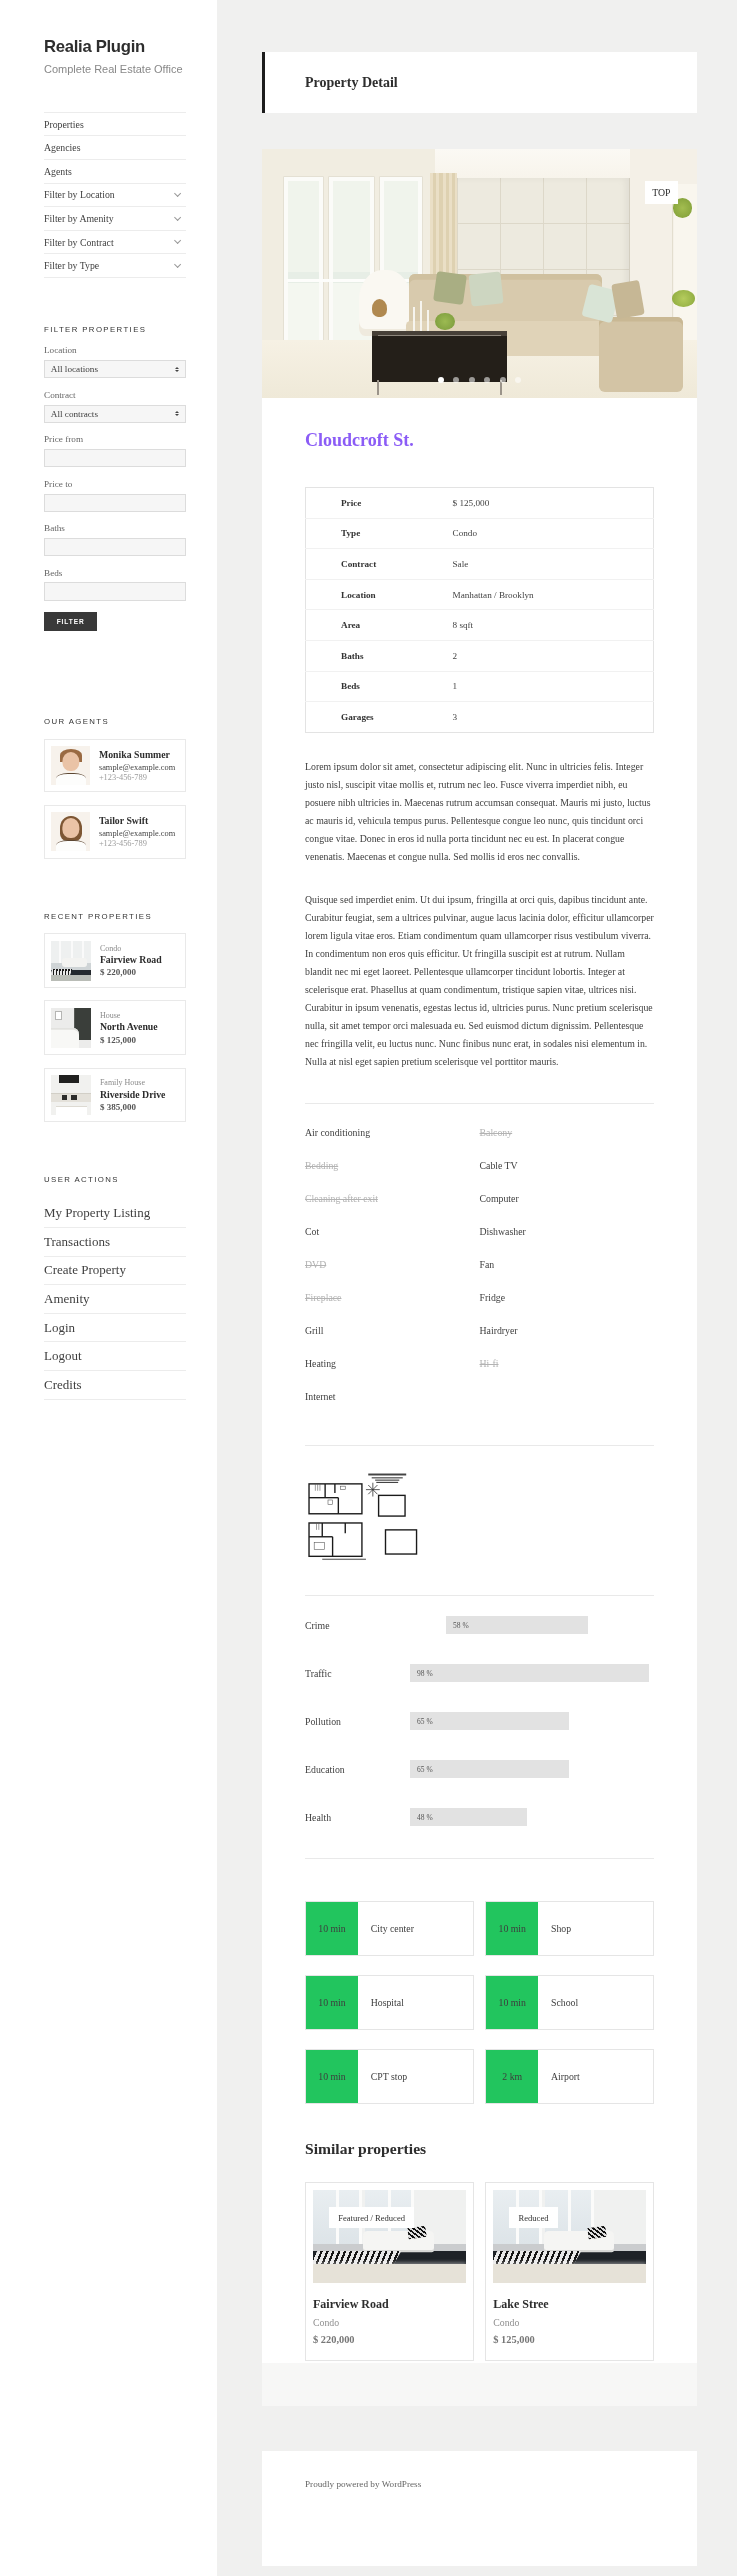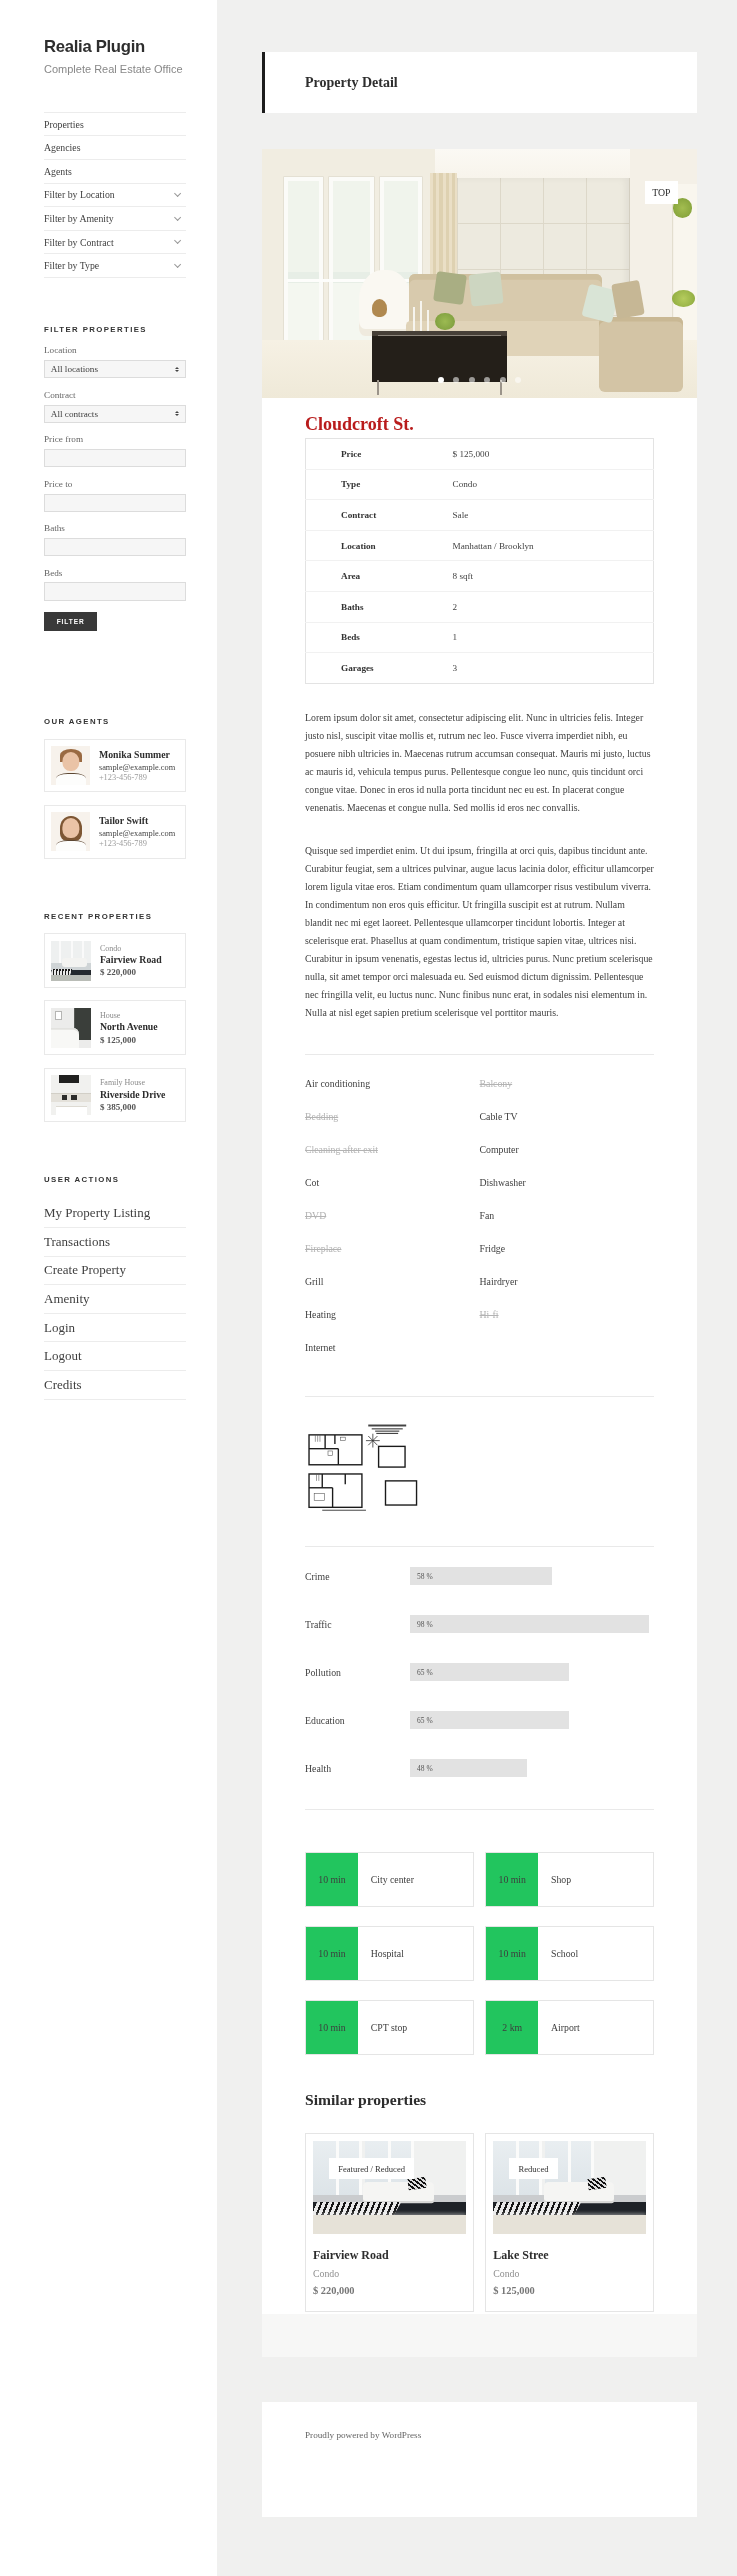--- a/index.html
+++ b/index.html
@@ -18,21 +18,21 @@
   .site-title { font-family:"Liberation Sans", sans-serif; font-weight:bold; font-size:16.7px; color:#2e2e2e; letter-spacing:-0.3px; }
   .site-tagline { font-family:"Liberation Sans", sans-serif; font-size:11px; color:#888; margin-top:5.8px; }
   .side-nav { margin-top:37px; border-top:0.6px solid #ececec; }
   .nav-item {
     display:flex; justify-content:space-between; align-items:center;
     border-bottom:0.6px solid #ececec; padding:5.8px 1.2px 5.8px 0;
     font-size:9.8px; color:#3f3f3f; cursor:pointer;
   }
   .chev { width:5.2px; height:5.2px; border-right:1.2px solid #999; border-bottom:1.2px solid #999; transform:rotate(45deg); margin-right:4.6px; margin-top:-2.3px; }
   .widget-title {
-    font-family:"Liberation Sans", sans-serif; font-weight:bold; font-size:7.8px;
+    font-family:"Liberation Sans", sans-serif; font-weight:normal; font-size:7.8px;
     letter-spacing:1.4px; color:#333; text-transform:uppercase;
   }
   .w-filter { margin-top:47px; }
   .f-label { font-size:9.2px; color:#666; margin:11.5px 0 4.6px; }
   .f-select {
     width:100%; height:18.4px; background:#f6f6f6; border:0.6px solid #dcdcdc;
     display:flex; align-items:center; justify-content:space-between;
     padding:0 5.8px; font-size:9.2px; color:#3d3d3d; cursor:pointer;
   }
   .updown { display:flex; flex-direction:column; gap:1.2px; }
@@ -125,22 +125,22 @@
   .c-leg1 { left:115px; } .c-leg2 { left:238px; }
   .c-candle { position:absolute; bottom:67px; width:1.7px; height:24px; background:#f6f4ee; }
   .c-candle.c1 { left:151px; } .c-candle.c2 { left:158px; height:30px; } .c-candle.c3 { left:165px; height:21px; }
   .c-moss { position:absolute; left:173px; bottom:68px; width:19.6px; height:17.3px; border-radius:50%; background:radial-gradient(circle,#9cba52,#79993a); }
   .top-badge { position:absolute; right:19px; top:32px; background:#fff; padding:5.8px 7.5px; font-size:9.8px; color:#2c2c2c; }
   .dots { position:absolute; left:0; right:0; bottom:15px; display:flex; justify-content:center; gap:9.2px; }
   .dot { width:6.3px; height:6.3px; border-radius:50%; background:rgba(255,255,255,0.55); cursor:pointer; }
   .dot.active { background:#ffffff; }
 
   .inner { padding:0 43px 1.2px; }
-  .prop-title { font-size:18px; font-weight:bold; color:#b91c1c; padding-top:16px; }
-  .details-table { margin-top:3px; border:0.6px solid #e3e3e3; width:100%; border-collapse:collapse; }
+  .prop-title { font-size:18px; font-weight:bold; color:#8b5cf6; padding-top:32px; }
+  .details-table { margin-top:36px; border:0.6px solid #e3e3e3; width:100%; border-collapse:collapse; }
   .details-table td { padding:9.8px 0; font-size:9.2px; }
   .details-table tr + tr td { border-top:0.6px solid #f1f1f1; }
   .details-table td.dt-label { padding-left:35px; width:147px; font-weight:bold; color:#333; }
   .details-table td.dt-value { color:#444; }
   .desc p { margin-top:25px; font-size:9.8px; line-height:18px; color:#404040; }
   .hr { border:none; border-top:0.6px solid #e9e9e9; margin-top:32px; }
   .amenities { margin-top:12.7px; display:grid; grid-template-columns:1fr 1fr; column-gap:0; }
   .amenity { font-size:9.8px; color:#404040; padding:11px 0; }
   .amenity.strike { color:#b3b3b3; text-decoration:line-through; }
   .plan-wrap { margin:24px 0 11.5px; }
@@ -485,21 +485,21 @@
           </g>
         </svg>
       </div>
 
       <hr class="hr">
 
       <div class="stats">
         <div class="stat-row">
           <div class="stat-label">Crime</div>
           <div class="stat-track">
-              <div class="stat-bar" style="width: 58%;">
+              <div class="stat-bar" style="width: 58%; margin-left: 36px;">
                 <span>58 %</span>
               </div>
             </div>
         </div>
         <div class="stat-row">
           <div class="stat-label">Traffic</div>
           <div class="stat-track">
               <div class="stat-bar" style="width: 98%;">
                 <span>98 %</span>
               </div>

